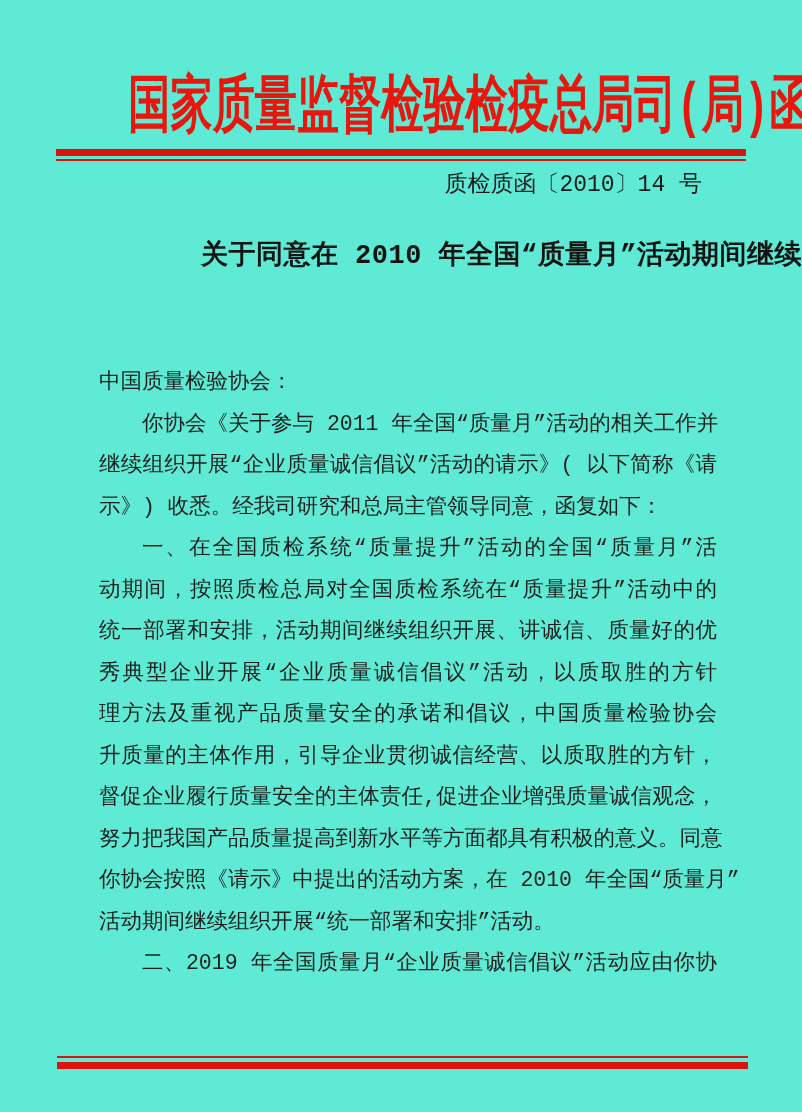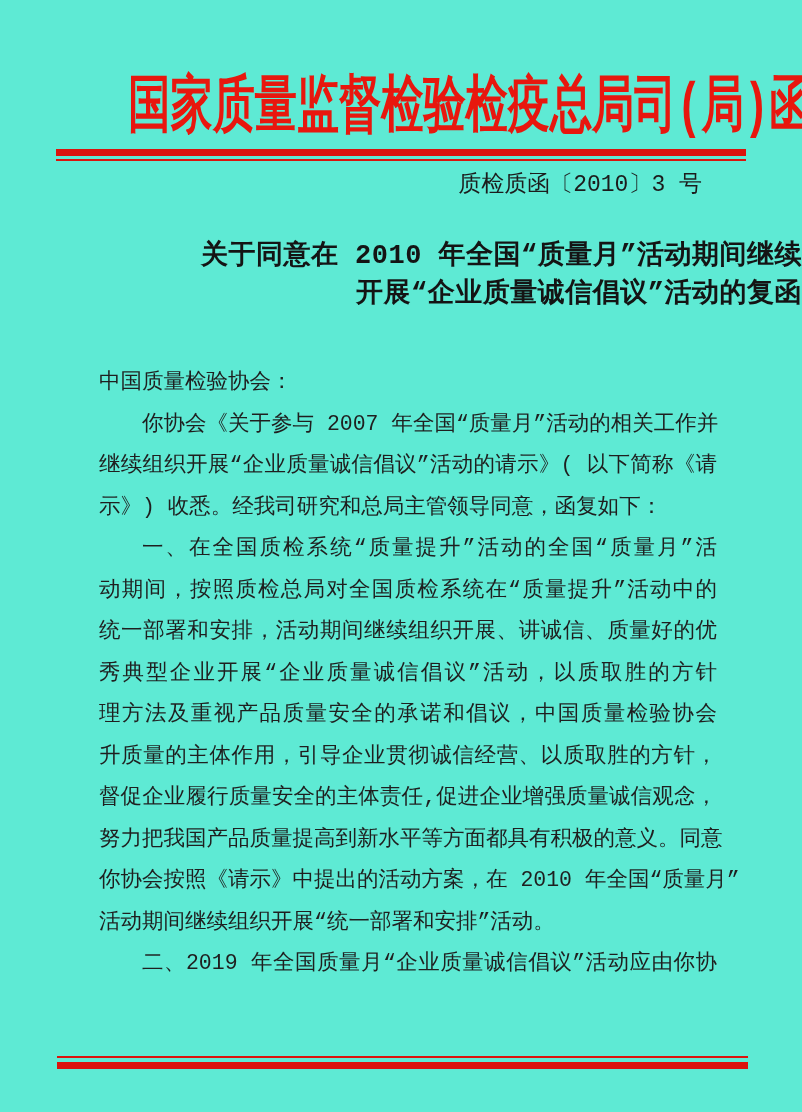--- a/index.html
+++ b/index.html
@@ -60,30 +60,29 @@
 </head>
 <body>
 
 <div class="page">
 
   <div class="masthead">国家质量监督检验检疫总局司(局)函</div>
 
   <div class="rule rule-top-thick"></div>
   <div class="rule rule-top-thin"></div>
 
-  <div class="doc-number">质检质函〔2010〕3 号</div>
+  <div class="doc-number">质检质函〔2010〕14 号</div>
 
   <div class="title">
     <div>关于同意在 2010 年全国“质量月”活动期间继续</div>
-    <div>开展“企业质量诚信倡议”活动的复函</div>
   </div>
 
   <div class="body-text">
       <div class="bline end">中国质量检验协会：</div>
-      <div class="bline ind">你协会《关于参与 2007 年全国“质量月”活动的相关工作并</div>
+      <div class="bline ind">你协会《关于参与 2011 年全国“质量月”活动的相关工作并</div>
       <div class="bline">继续组织开展“企业质量诚信倡议”活动的请示》( 以下简称《请</div>
       <div class="bline end">示》) 收悉。经我司研究和总局主管领导同意，函复如下：</div>
       <div class="bline ind">一、在全国质检系统“质量提升”活动的全国“质量月”活</div>
       <div class="bline">动期间，按照质检总局对全国质检系统在“质量提升”活动中的</div>
       <div class="bline">统一部署和安排，活动期间继续组织开展、讲诚信、质量好的优</div>
       <div class="bline">秀典型企业开展“企业质量诚信倡议”活动，以质取胜的方针</div>
       <div class="bline">理方法及重视产品质量安全的承诺和倡议，中国质量检验协会</div>
       <div class="bline">升质量的主体作用，引导企业贯彻诚信经营、以质取胜的方针，</div>
       <div class="bline">督促企业履行质量安全的主体责任,促进企业增强质量诚信观念，</div>
       <div class="bline">努力把我国产品质量提高到新水平等方面都具有积极的意义。同意</div>

